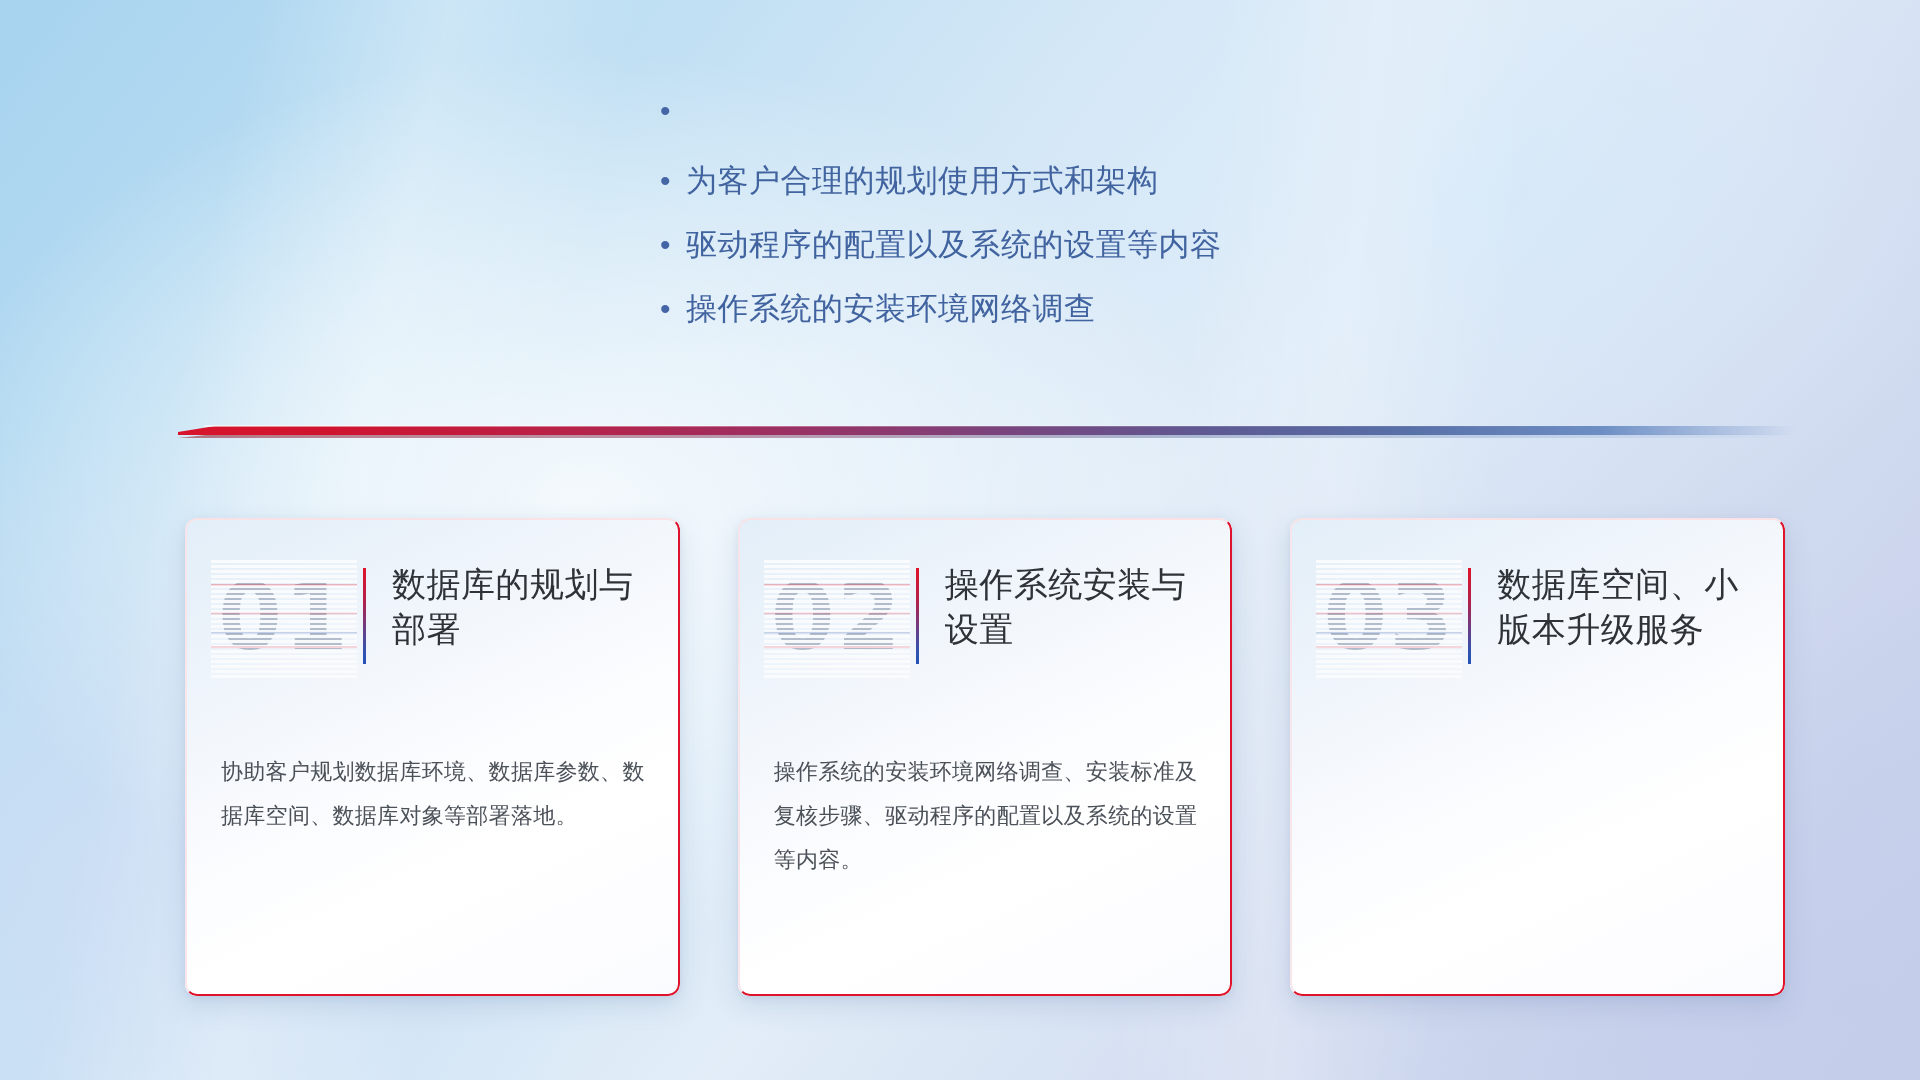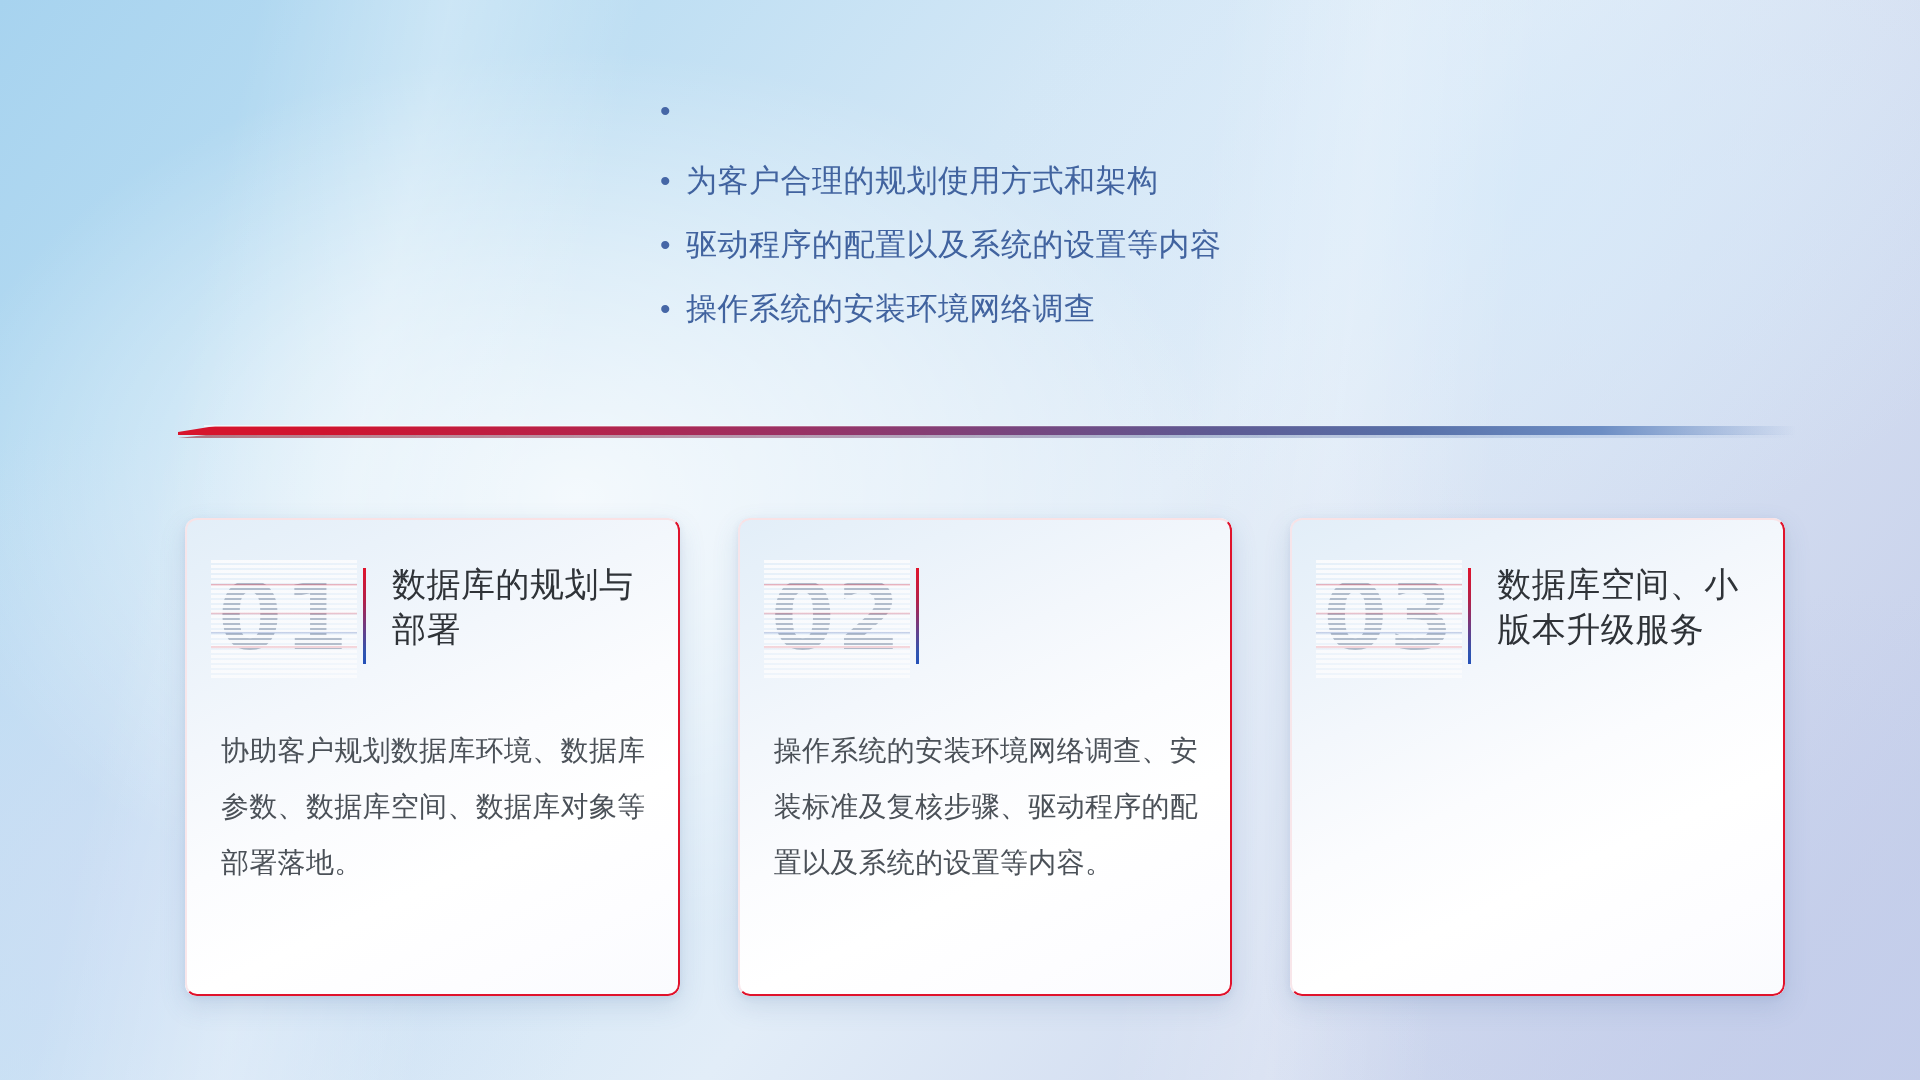--- a/index.html
+++ b/index.html
@@ -193,23 +193,23 @@
     font-size:34px;
     line-height:1.32;
     color:#2f3338;
     font-weight:400;
     letter-spacing:.5px;
     max-width:252px;
   }
 
   .card-body{
     position:absolute;
-    left:36px; top:205px;
+    left:36px; top:232px;
     width:428px;
-    font-size:28px;
+    font-size:22px;
     line-height:2.00;
     color:#4b5158;
     letter-spacing:.3px;
     font-weight:400;
   }
 </style>
 </head>
 <body>
 
 <div id="slide">
@@ -258,20 +258,21 @@
       <div class="card-border"></div>
     </div>
 
     <div class="card">
       <div class="card-border2"></div>
       <div class="card-head">
         <div class="card-num">
           <span>02</span>
         </div>
         <div class="card-rule"></div>
+        <div class="card-title">操作系统安装与设置</div>
       </div>
       <div class="card-body">操作系统的安装环境网络调查、安装标准及复核步骤、驱动程序的配置以及系统的设置等内容。</div>
       <div class="card-border"></div>
     </div>
 
     <div class="card">
       <div class="card-border2"></div>
       <div class="card-head">
         <div class="card-num">
           <span>03</span>

